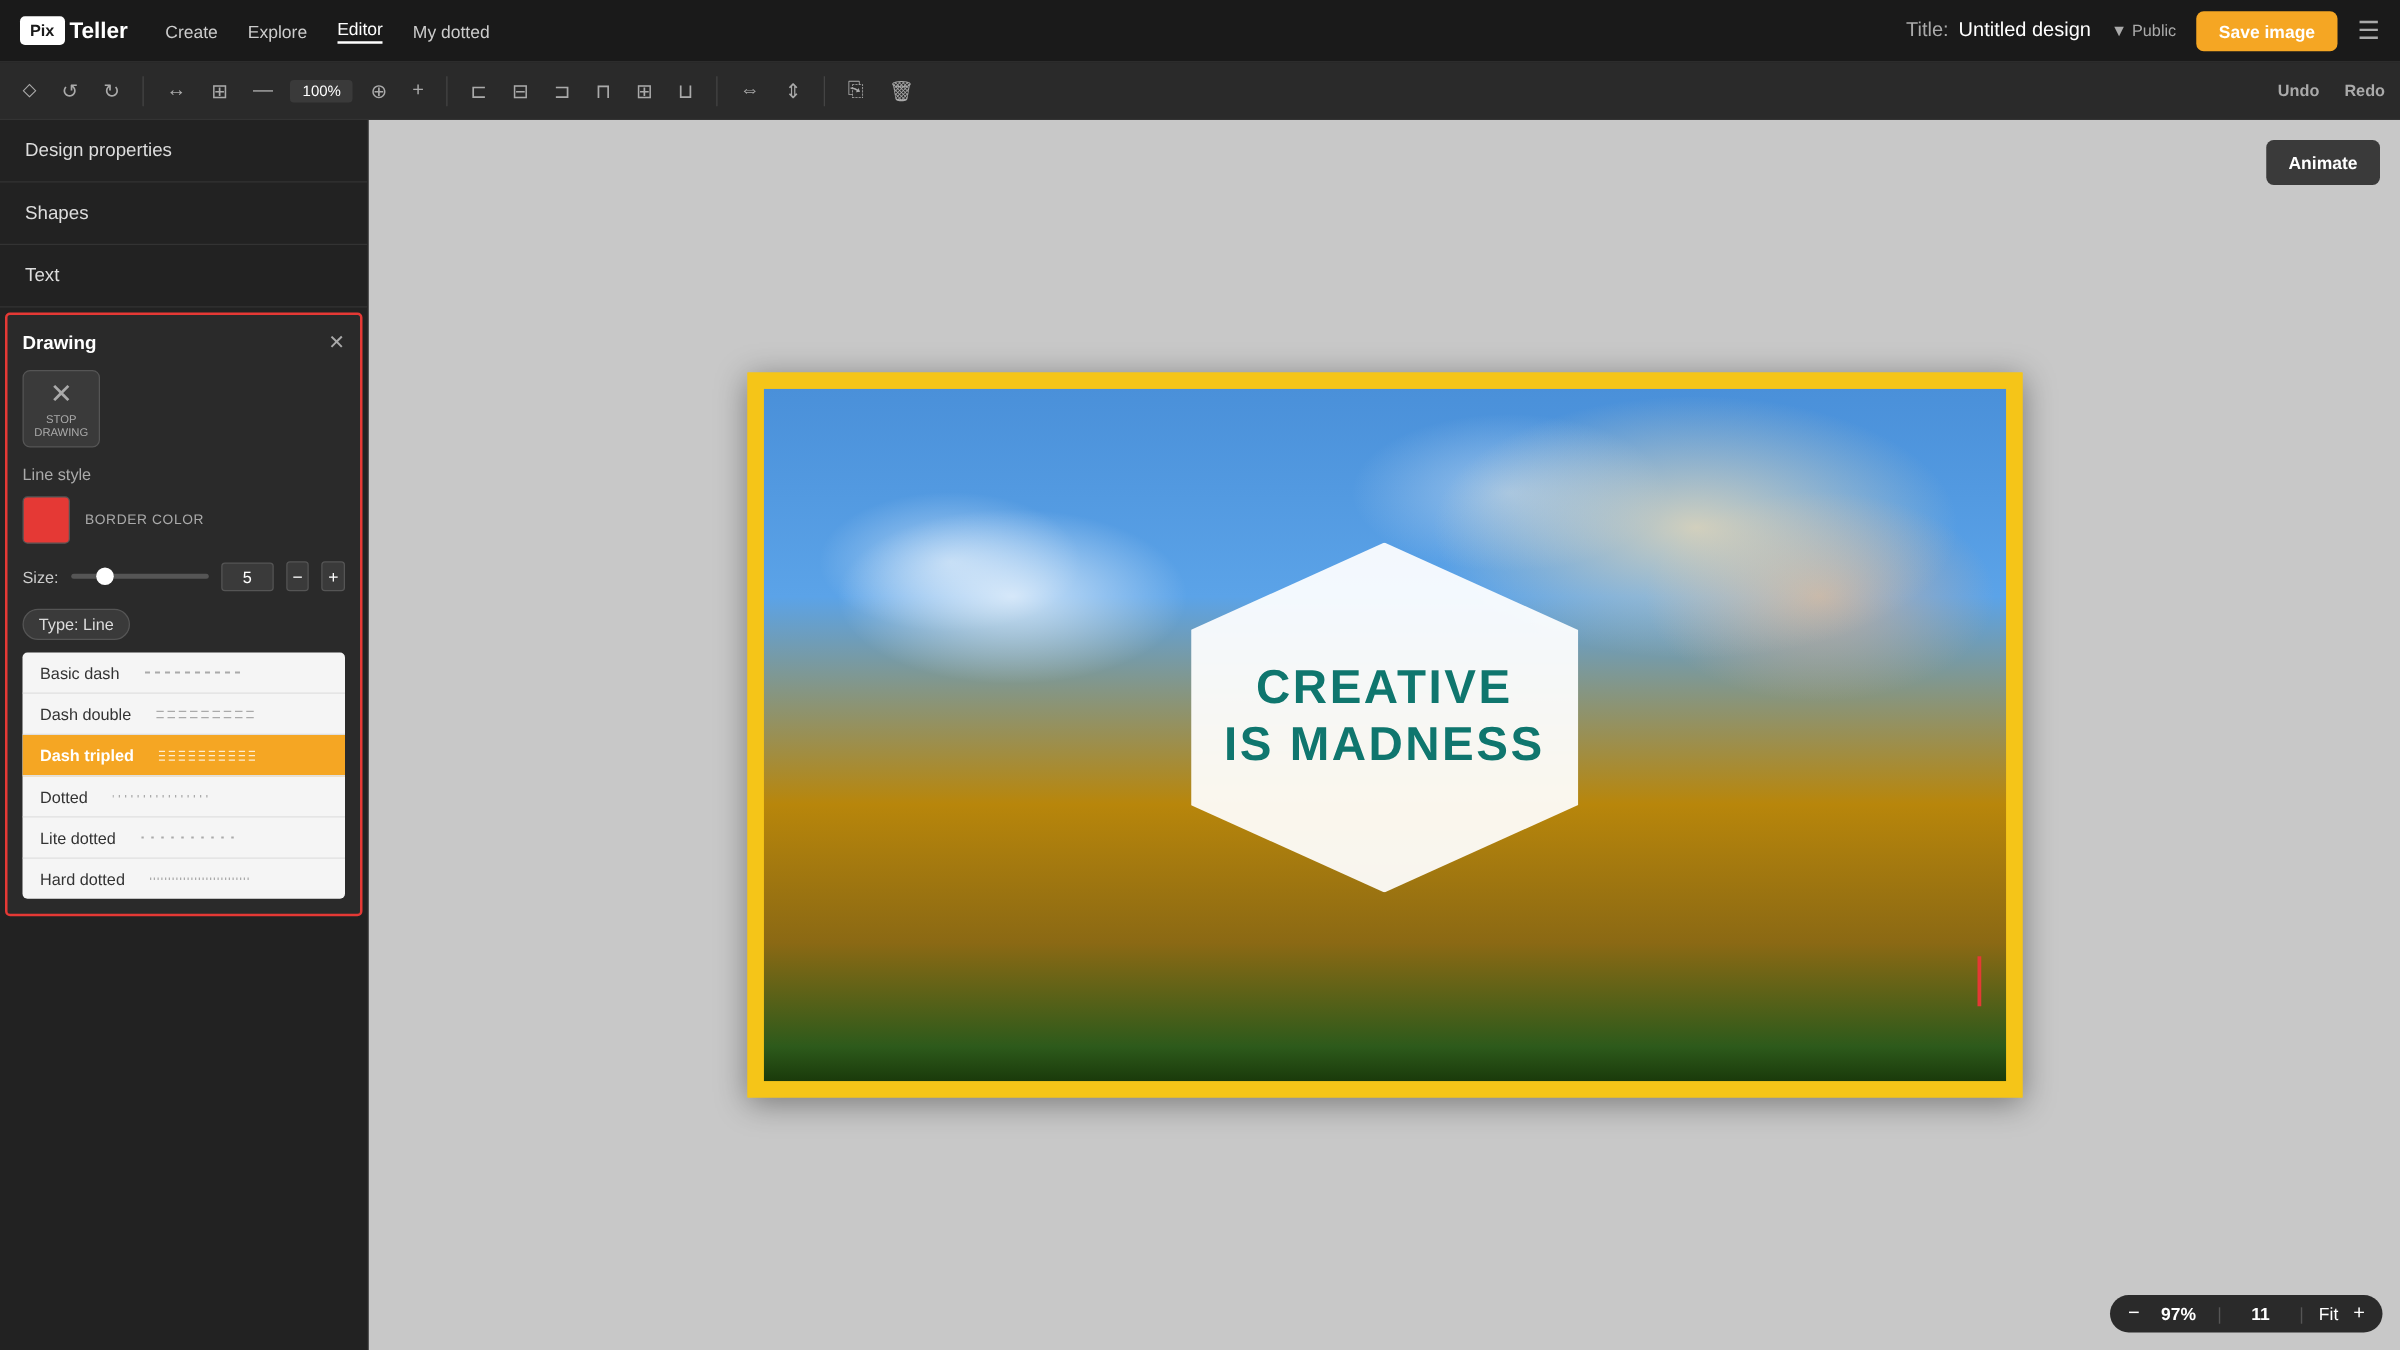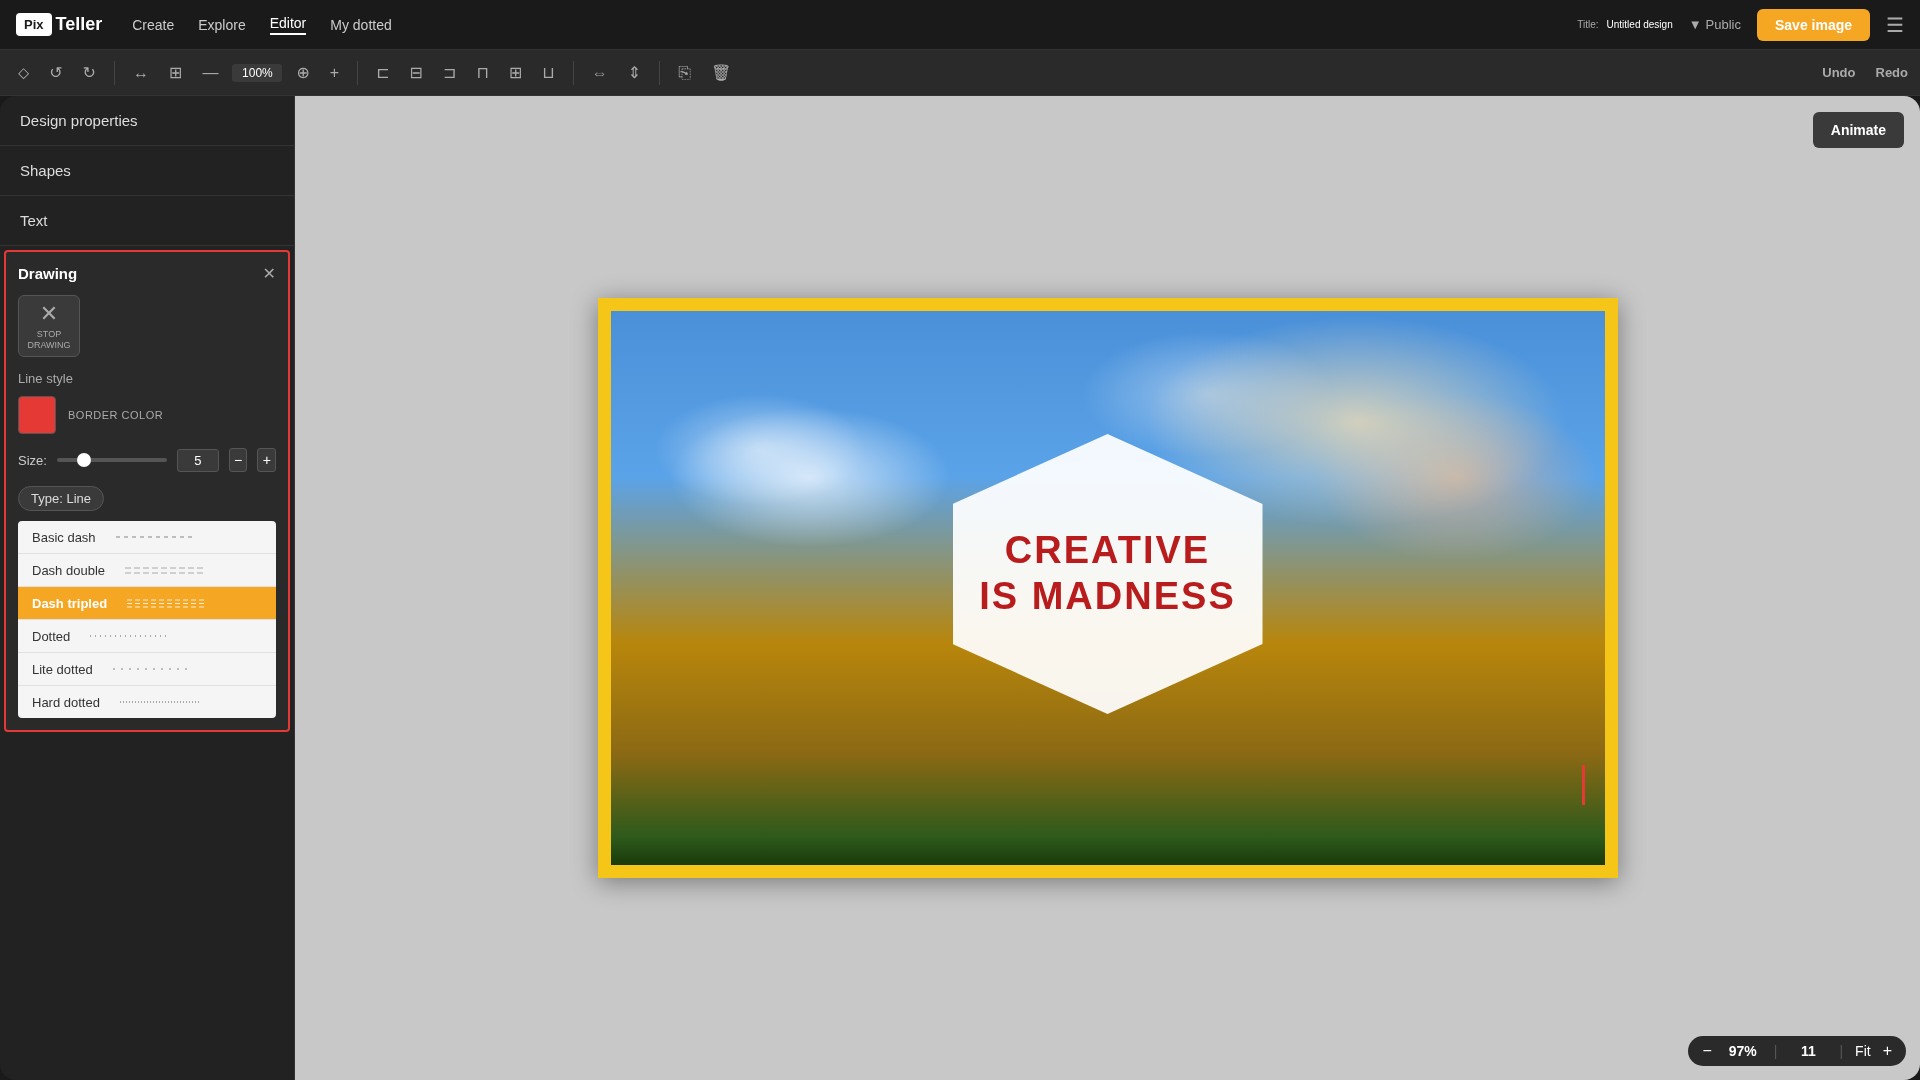--- a/index.html
+++ b/index.html
@@ -10,40 +10,40 @@
       display: flex; align-items: center; background: #1a1a1a; height: 50px;
       padding: 0 16px; border-bottom: 1px solid #333; flex-shrink: 0;
     }
     .logo { display: flex; align-items: center; margin-right: 30px; }
     .logo-box { background: #fff; color: #1a1a1a; font-weight: bold; font-size: 13px; padding: 4px 8px; border-radius: 4px; }
     .logo-text { color: #fff; font-weight: bold; font-size: 18px; margin-left: 4px; }
     .nav-links { display: flex; gap: 24px; align-items: center; }
     .nav-link { color: #ccc; font-size: 14px; cursor: pointer; text-decoration: none; }
     .nav-link.active { color: #fff; border-bottom: 2px solid #fff; padding-bottom: 2px; }
     .nav-spacer { flex: 1; }
-    .title-area { display: flex; align-items: center; gap: 8px; font-size: 10px; color: #aaa; }
+    .title-area { display: flex; align-items: center; gap: 8px; font-size: 16px; color: #aaa; }
     .title-area span.title-label { color: #aaa; }
     .title-area span.title-value { color: #fff; }
     .public-badge { display: flex; align-items: center; gap: 4px; color: #aaa; font-size: 13px; margin: 0 16px; cursor: pointer; }
     .save-btn { background: #f5a623; color: #fff; border: none; padding: 8px 18px; border-radius: 6px; font-weight: bold; font-size: 14px; cursor: pointer; }
     .menu-icon { font-size: 20px; margin-left: 16px; cursor: pointer; color: #aaa; }
 
     
     .toolbar {
       display: flex; align-items: center; background: #2a2a2a; height: 46px;
       padding: 0 12px; border-bottom: 1px solid #333; gap: 8px; flex-shrink: 0;
     }
     .toolbar-icon { color: #aaa; font-size: 16px; cursor: pointer; padding: 4px 6px; border-radius: 3px; }
     .toolbar-sep { width: 1px; height: 24px; background: #444; margin: 0 4px; }
     .toolbar-percent { background: #3a3a3a; color: #fff; border: none; padding: 2px 6px; border-radius: 3px; font-size: 12px; width: 50px; text-align: center; }
     .undo-redo { display: flex; align-items: center; gap: 20px; margin-left: auto; font-weight: bold; }
     .undo-btn { color: #aaa; font-size: 13px; cursor: pointer; }
 
     
-    .main-content { display: flex; flex: 1; overflow: hidden; border-radius: 16px; }
+    .main-content { display: flex; flex: 1; overflow: hidden; }
 
     
     .sidebar { width: 295px; background: #222; border-right: 1px solid #333; display: flex; flex-direction: column; flex-shrink: 0; overflow-y: auto; }
     .sidebar-item { padding: 16px 20px; border-bottom: 1px solid #333; font-size: 15px; cursor: pointer; color: #ddd; }
 
     
     .drawing-panel {
       border: 2px solid #e53935; background: #2a2a2a; margin: 4px;
       border-radius: 4px; padding: 12px;
     }
@@ -130,21 +130,21 @@
     .hexagon {
       width: 310px; height: 280px;
       background: rgba(255,255,255,0.93);
       clip-path: polygon(50% 0%, 100% 25%, 100% 75%, 50% 100%, 0% 75%, 0% 25%);
       display: flex; flex-direction: column; align-items: center; justify-content: center;
       padding: 20px;
     }
 
     .hex-text {
       font-family: 'Arial Black', Arial, sans-serif;
-      font-size: 38px; font-weight: 900; color: #b91c1c;
+      font-size: 38px; font-weight: 900; color: #0f766e;
       text-align: center; line-height: 1.2;
       text-transform: uppercase;
       letter-spacing: 2px;
     }
 
     .red-flag {
       position: absolute; right: 20px; bottom: 60px;
       width: 3px; height: 40px; background: #e53935;
     }
 

